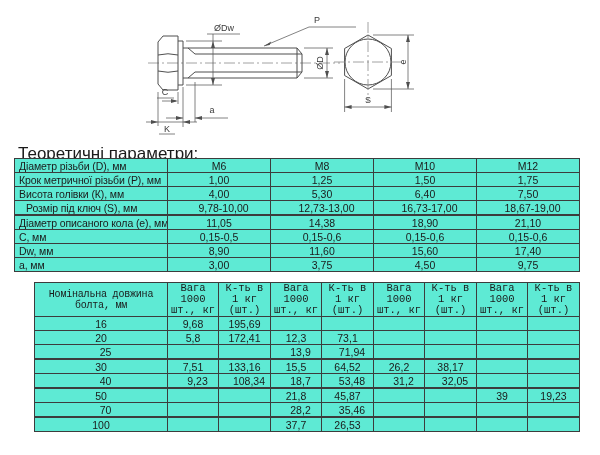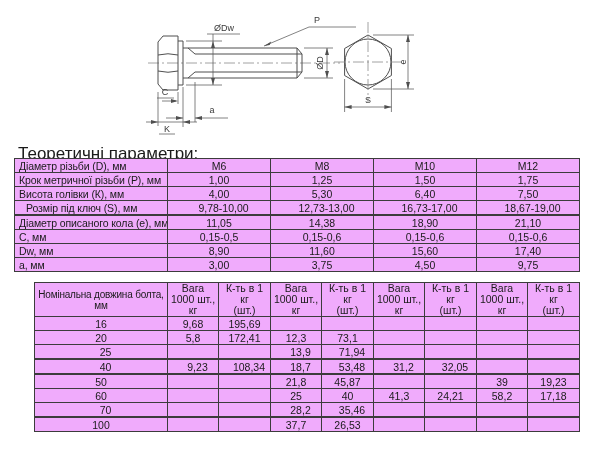--- a/index.html
+++ b/index.html
@@ -5,29 +5,29 @@
   html,body{margin:0;padding:0;background:#fff;}
   #screen{position:relative;width:600px;height:455px;background:#ffffff;overflow:hidden;
           font-family:"Liberation Sans",sans-serif;color:#1a1a1a;}
   #drawing{position:absolute;left:0;top:0;}
   .cl{stroke:#8a8a8a;stroke-width:0.8;stroke-dasharray:11 3 2 3;}
   .dim{stroke:#5a5a5a;stroke-width:0.75;fill:none;}
   .body-line{stroke:#4f4f4f;stroke-width:1;fill:none;}
   .arr{fill:#4f4f4f;stroke:none;}
   .dimtxt{font-family:"Liberation Sans",sans-serif;font-size:9px;fill:#3a3a3a;}
   .section-title{position:absolute;left:18px;top:144px;font-size:17px;color:#1a1a1a;}
-  table{border-collapse:collapse;table-layout:fixed;position:absolute;background:#f0abfc;}
+  table{border-collapse:collapse;table-layout:fixed;position:absolute;background:#5eead4;}
   td,th{border:1px solid #3c3c3c;font-weight:normal;font-size:10.5px;height:13px;
         line-height:12px;padding:0 2px;text-align:center;overflow:hidden;white-space:nowrap;
         color:#1a1a1a;}
   #params-table{left:14px;top:158px;width:565px;}
   #weights-table{left:34px;top:282px;width:545px;}
   td.lbl{text-align:left;padding-left:4px;letter-spacing:-0.1px;}
   tr.thick td{border-bottom-width:2px;padding-left:11px;}
-  #weights-table th{white-space:pre-line;line-height:11px;height:24px;}
+  #weights-table th{white-space:pre-line;line-height:11px;height:24px;font-family:Liberation Mono, monospace;}
   #weights-table th.len{font-size:10px;letter-spacing:-0.2px;}
 </style>
 </head>
 <body>
 
 <div id="screen">
 
   <svg id="drawing" width="600" height="140" viewBox="0 0 600 140">
 
     <line class="cl" x1="148" y1="63" x2="340" y2="63"></line>
@@ -244,20 +244,31 @@
           <td>25</td>
           <td></td>
           <td></td>
           <td>13,9</td>
           <td>71,94</td>
           <td></td>
           <td></td>
           <td></td>
           <td></td>
         </tr>
+        <tr>
+          <td>30</td>
+          <td>7,51</td>
+          <td>133,16</td>
+          <td>15,5</td>
+          <td>64,52</td>
+          <td>26,2</td>
+          <td>38,17</td>
+          <td></td>
+          <td></td>
+        </tr>
         <tr class="thick">
           <td>40</td>
           <td>9,23</td>
           <td>108,34</td>
           <td>18,7</td>
           <td>53,48</td>
           <td>31,2</td>
           <td>32,05</td>
           <td></td>
           <td></td>
@@ -266,31 +277,20 @@
           <td>50</td>
           <td></td>
           <td></td>
           <td>21,8</td>
           <td>45,87</td>
           <td></td>
           <td></td>
           <td>39</td>
           <td>19,23</td>
         </tr>
-        <tr>
-          <td>60</td>
-          <td></td>
-          <td></td>
-          <td>25</td>
-          <td>40</td>
-          <td>41,3</td>
-          <td>24,21</td>
-          <td>58,2</td>
-          <td>17,18</td>
-        </tr>
         <tr class="thick">
           <td>70</td>
           <td></td>
           <td></td>
           <td>28,2</td>
           <td>35,46</td>
           <td></td>
           <td></td>
           <td></td>
           <td></td>

